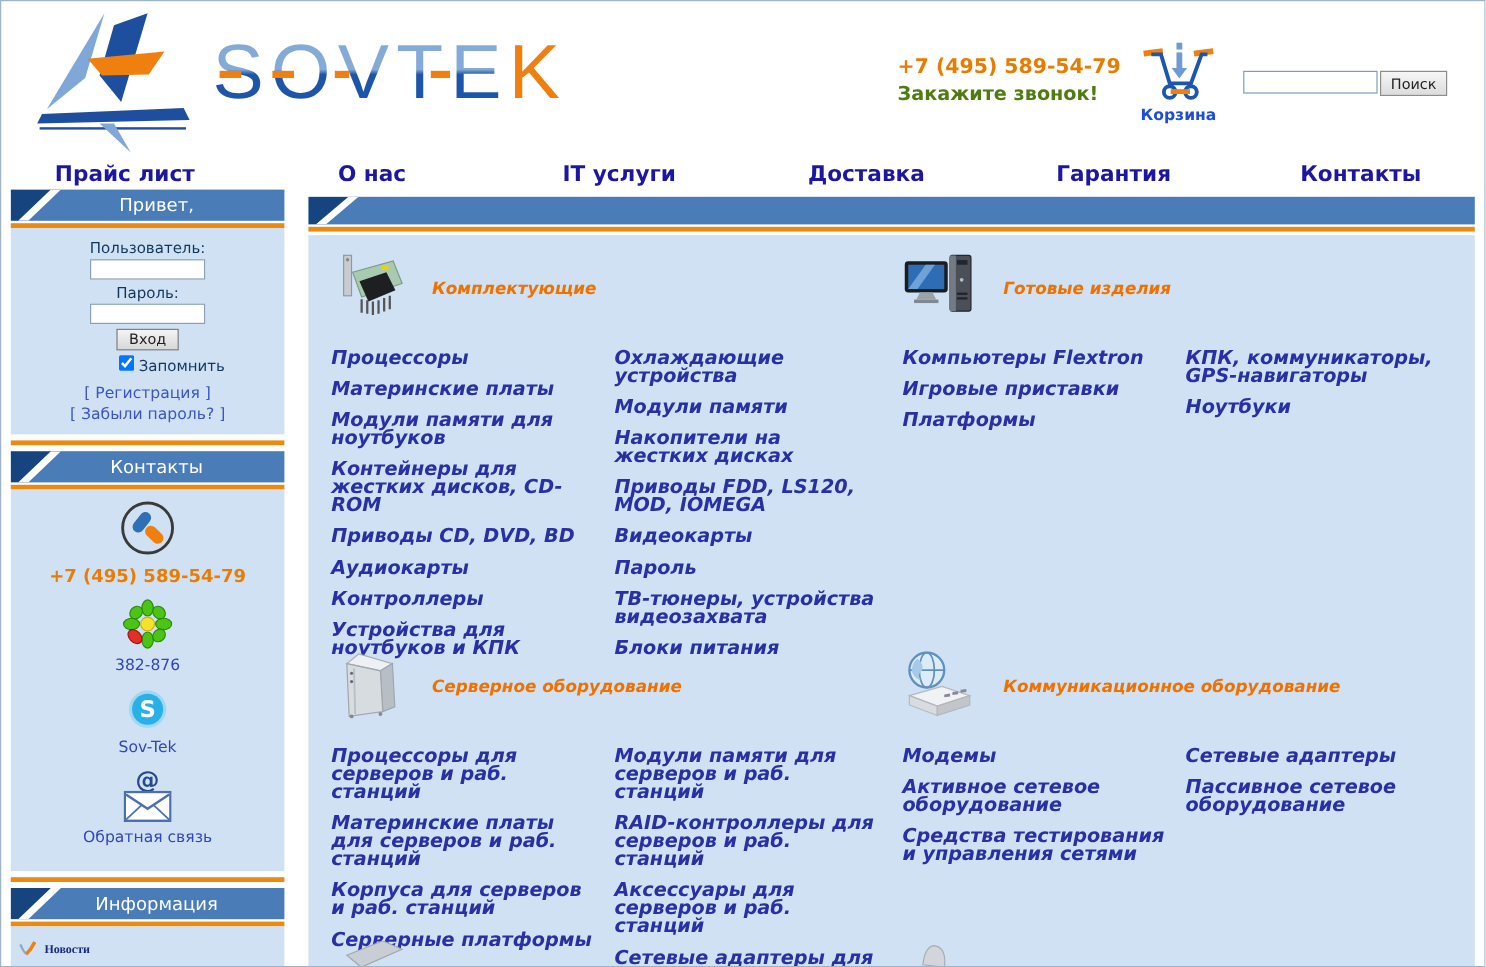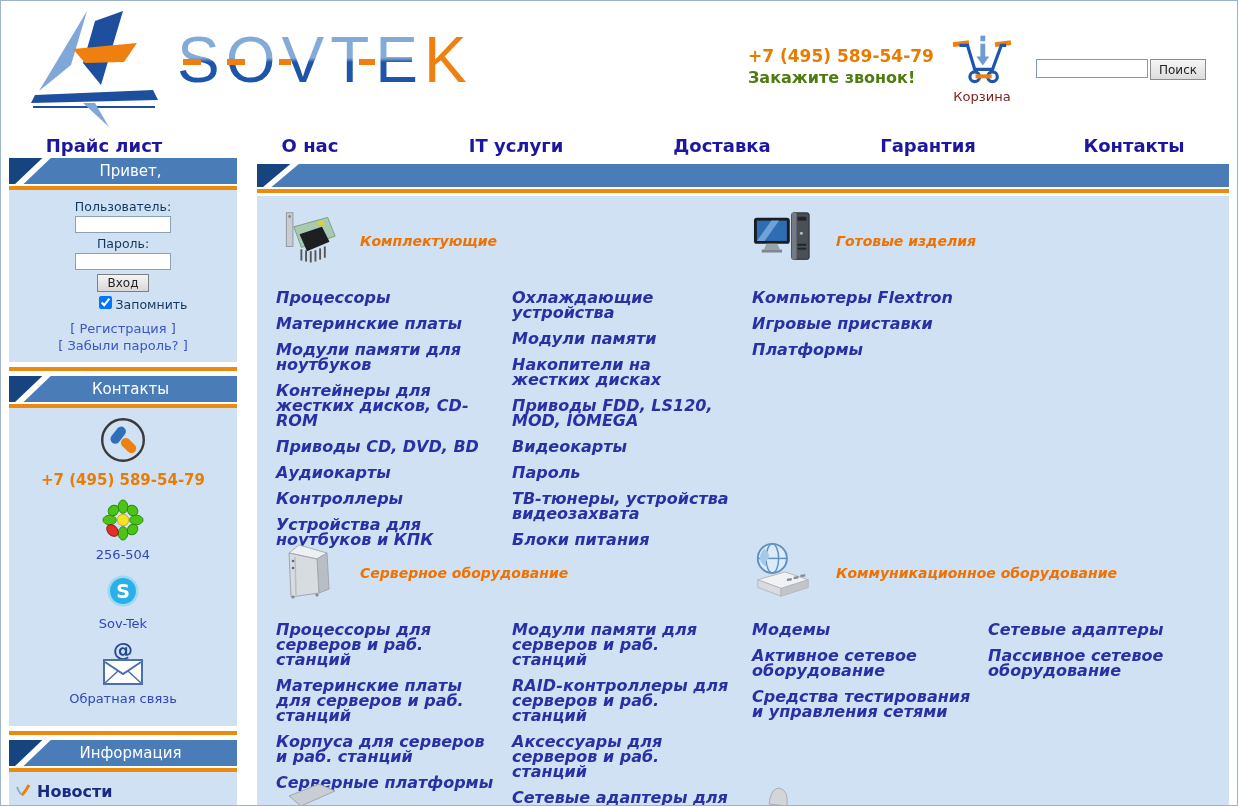--- a/index.html
+++ b/index.html
@@ -13,21 +13,21 @@
   .wordmark .wm-main {
       font-family:"Liberation Sans",sans-serif; font-size:64px; letter-spacing:6px;
       background:linear-gradient(#84aad8 0%, #84aad8 47%, #1d55a8 53%, #1d55a8 100%);
       -webkit-background-clip:text; background-clip:text; color:transparent; }
   .wordmark .wm-k { font-family:"Liberation Sans",sans-serif; font-size:64px; color:#ef8010; }
   .wm-dash { position:absolute; height:6px; background:#ef8010; top:36px; }
   .phone-block { position:absolute; left:747px; top:45px; line-height:21px; }
   .phone-number { font-size:17px; font-weight:bold; color:#e87c00; }
   .callback { font-size:16px; font-weight:bold; color:#4d7c0f; }
   .cart { position:absolute; left:946px; top:33px; width:70px; text-align:center; cursor:pointer; }
-  .cart-label { font-size:13px; font-weight:normal; color:#7f1d1d; margin-top:1px; }
+  .cart-label { font-size:13px; font-weight:bold; color:#1d4ed8; margin-top:1px; }
   .search-box { position:absolute; left:1035px; top:58px; display:flex; }
   .search-input { width:112px; height:19px; border:1px solid #7f9db9; font-size:12px; padding:1px 3px; }
   .search-btn { height:21px; margin-left:2px; font-size:12px; padding:0 8px;
       background:linear-gradient(#f6f6f6,#dcdcdc); border:1px solid #8c8c8c; cursor:pointer;
       font-family:"DejaVu Sans",sans-serif; color:#222; }
 
   
   .nav { position:absolute; left:0; top:134px; width:100%; display:flex; }
   .nav-item { flex:1; text-align:center; font-size:18px; font-weight:bold; color:#1c16a0;
       text-decoration:none; cursor:pointer; }
@@ -57,21 +57,21 @@
   .reg-links { margin-top:8px; }
   .sep { margin-top:5px; }
   .contacts-body { padding:8px 0 10px; }
   .contact-link { display:block; font-size:13px; color:#3046bc; text-decoration:none;
       cursor:pointer; margin:2px 0 10px; }
   .contact-phone { font-size:15px; font-weight:bold; color:#e87d05; margin:3px 0 10px; }
   .mail-at { font-size:20px; font-weight:bold; color:#26488c; line-height:18px; }
   .info-body { padding:10px 4px 20px; text-align:left; }
   .info-row { display:flex; align-items:center; gap:7px; margin:0 0 9px 2px; cursor:pointer;
       text-decoration:none; }
-  .info-label { font-size:16px; color:#2b3f9e; }
+  .info-label { font-size:10px; color:#2b3f9e;font-family:Liberation Serif, serif; }
   .info-label.bold-navy { font-weight:bold; color:#1a2a80; }
 
   
   .main { position:absolute; left:256px; top:163px; width:972px; }
   .main-bar { height:23px; }
   .main-bar .sec-head { height:23px; }
   .content { position:relative; background:#cfe1f3; height:612px; overflow:hidden; }
   .cat { position:absolute; width:472px;font-style:italic; }
   .cat-pos-1 { left:19px;  top:14px; }
   .cat-pos-2 { left:495px; top:14px; }
@@ -184,21 +184,21 @@
           <ellipse cx="22" cy="36" rx="5" ry="7" fill="#4cc416" stroke="#2a8a08"></ellipse>
           <ellipse cx="8" cy="22" rx="7" ry="5" fill="#4cc416" stroke="#2a8a08"></ellipse>
           <ellipse cx="36" cy="22" rx="7" ry="5" fill="#4cc416" stroke="#2a8a08"></ellipse>
           <ellipse cx="12" cy="12" rx="6" ry="5" fill="#4cc416" stroke="#2a8a08" transform="rotate(-45 12 12)"></ellipse>
           <ellipse cx="32" cy="12" rx="6" ry="5" fill="#4cc416" stroke="#2a8a08" transform="rotate(45 32 12)"></ellipse>
           <ellipse cx="32" cy="32" rx="6" ry="5" fill="#4cc416" stroke="#2a8a08" transform="rotate(-45 32 32)"></ellipse>
           <ellipse cx="11" cy="33" rx="7" ry="5" fill="#e03028" stroke="#a01010" transform="rotate(45 11 33)"></ellipse>
           <circle cx="22" cy="22" r="6" fill="#f4e32a" stroke="#c8b020"></circle>
         </svg>
       </div>
-      <a class="contact-link">256-504</a>
+      <a class="contact-link">382-876</a>
       <div>
         <svg width="38" height="38" viewBox="0 0 44 44">
           <circle cx="22" cy="22" r="18" fill="#9fd8f4"></circle>
           <circle cx="22" cy="22" r="15" fill="#28b0e8"></circle>
           <text x="22" y="30" text-anchor="middle" font-family="DejaVu Sans" font-size="22" font-weight="bold" fill="#fff">S</text>
         </svg>
       </div>
       <a class="contact-link">Sov-Tek</a>
       <div>
         <div class="mail-at">@</div>
@@ -299,20 +299,24 @@
             </svg>
           </span>
           <a class="cat-title">Готовые изделия</a>
         </div>
         <div class="cat-links">
           <div>
             <a class="cat-link">Компьютеры Flextron</a>
             <a class="cat-link">Игровые приставки</a>
             <a class="cat-link">Платформы</a>
           </div>
+          <div>
+            <a class="cat-link">КПК, коммуникаторы, GPS-навигаторы</a>
+            <a class="cat-link">Ноутбуки</a>
+          </div>
         </div>
       </div>
 
       <div class="cat cat-pos-3">
         <div class="cat-head">
           <span class="cat-icon">
             <svg width="56" height="60" viewBox="0 0 56 60">
               <polygon points="10,12 20,4 48,12 38,18" fill="#eef1f3" stroke="#a8aeb4"></polygon>
               <polygon points="38,18 48,12 50,48 40,52" fill="#b8bec6" stroke="#a0a6ac"></polygon>
               <polygon points="10,12 38,18 40,52 12,56" fill="#d7dce0" stroke="#a0a6ac"></polygon>

